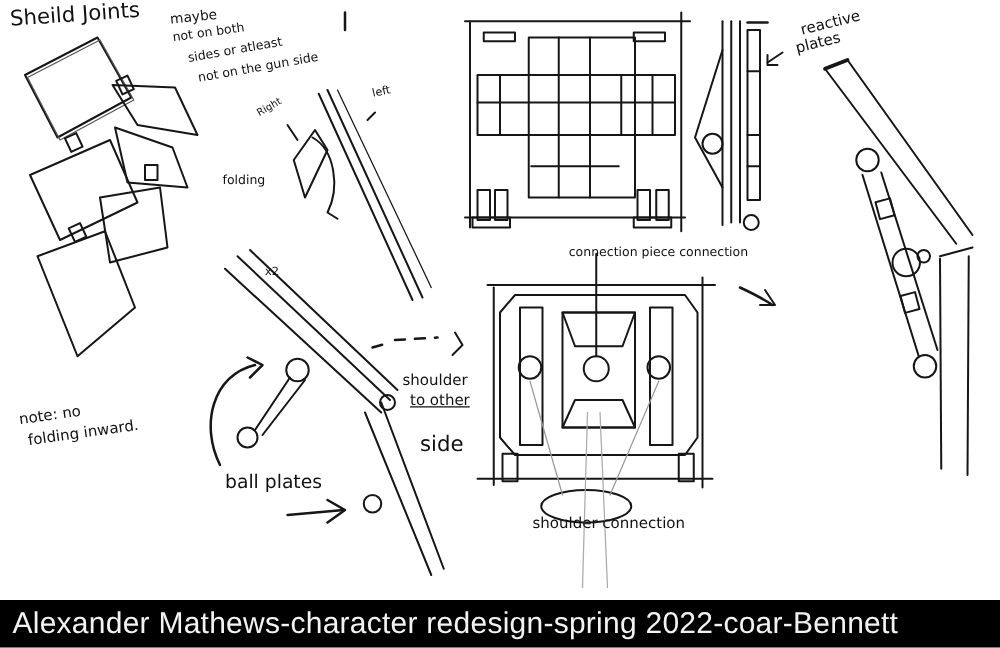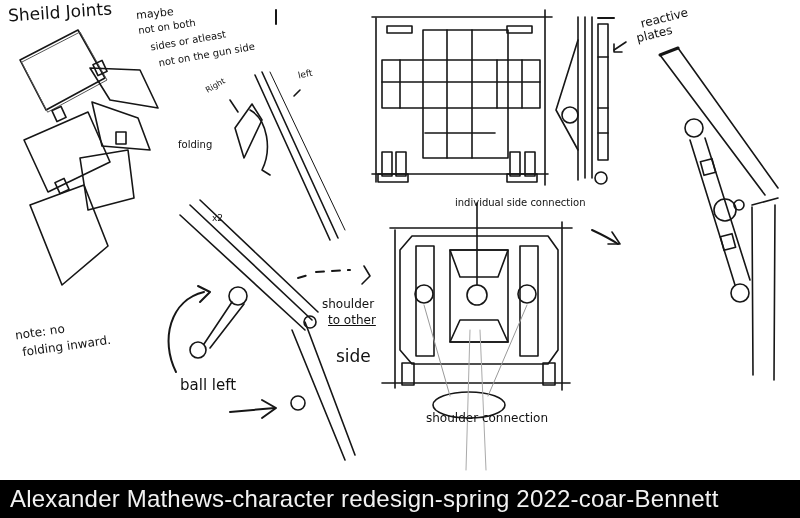--- a/index.html
+++ b/index.html
@@ -156,22 +156,22 @@
   <div class="note" style="left:158px;top:50px;font-size:10px;transform:rotate(-10deg);">not on the gun side</div>
   <div class="note" style="left:205px;top:82px;font-size:8px;transform:rotate(-30deg);">Right</div>
   <div class="note" style="left:298px;top:70px;font-size:9px;transform:rotate(-12deg);">left</div>
   <div class="note" style="left:178px;top:140px;font-size:10px;">folding</div>
   <div class="note" style="left:212px;top:194px;font-size:9px;margin-top:20px;">x2</div>
   <div class="note" style="left:15px;top:326px;font-size:12px;transform:rotate(-8deg);">note: no</div>
   <div class="note" style="left:22px;top:340px;font-size:12px;transform:rotate(-8deg);">folding inward.</div>
   <div class="note" style="left:322px;top:298px;font-size:12px;">shoulder</div>
   <div class="note" style="left:328px;top:314px;font-size:12px;text-decoration:underline;">to other</div>
   <div class="note" style="left:336px;top:348px;font-size:17px;">side</div>
-  <div class="note" style="left:180px;top:378px;font-size:15px;">ball left</div>
+  <div class="note" style="left:180px;top:378px;font-size:15px;">ball plates</div>
   <div class="note" style="left:640px;top:12px;font-size:12px;transform:rotate(-14deg);">reactive</div>
   <div class="note" style="left:636px;top:28px;font-size:12px;transform:rotate(-14deg);">plates</div>
-  <div class="note" style="left:455px;top:198px;font-size:10px;">individual side connection</div>
+  <div class="note" style="left:455px;top:198px;font-size:10px;">connection piece connection</div>
   <div class="note" style="left:426px;top:412px;font-size:12px;">shoulder connection</div>
 </div>
 
 <div class="caption">
   <span>Alexander Mathews-character redesign-spring 2022-coar-Bennett</span>
 </div>
 
 </body></html>

